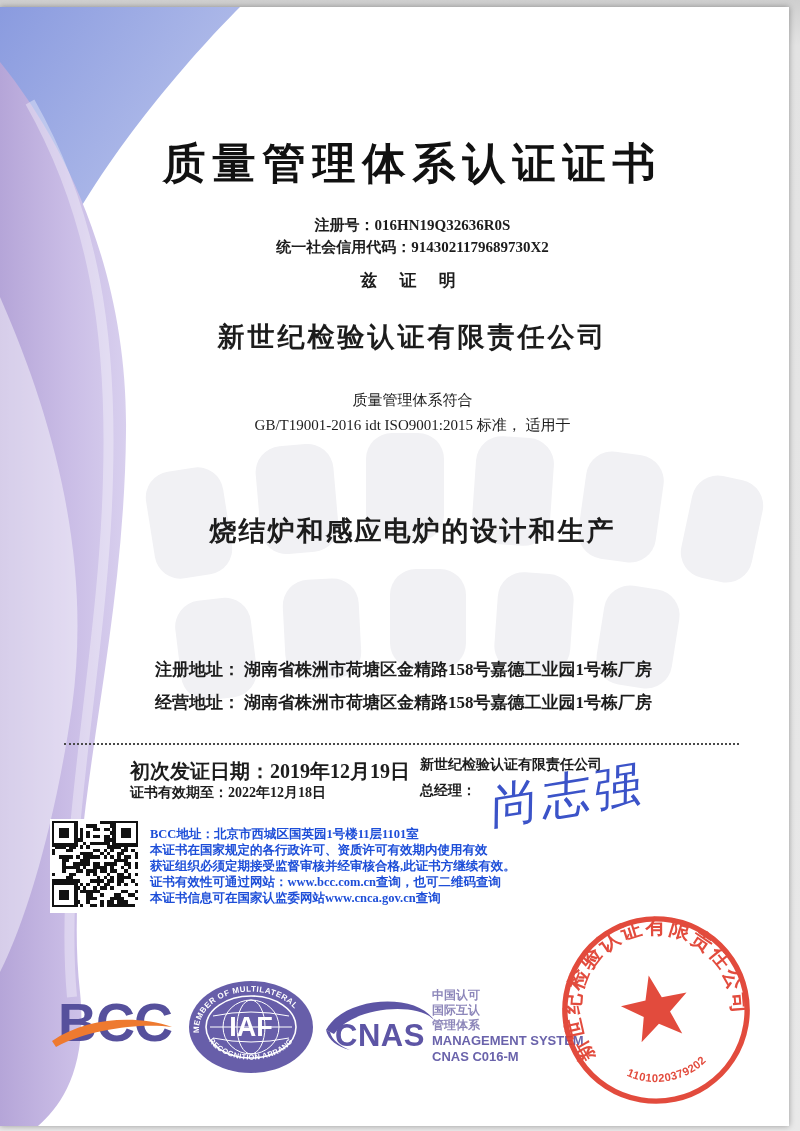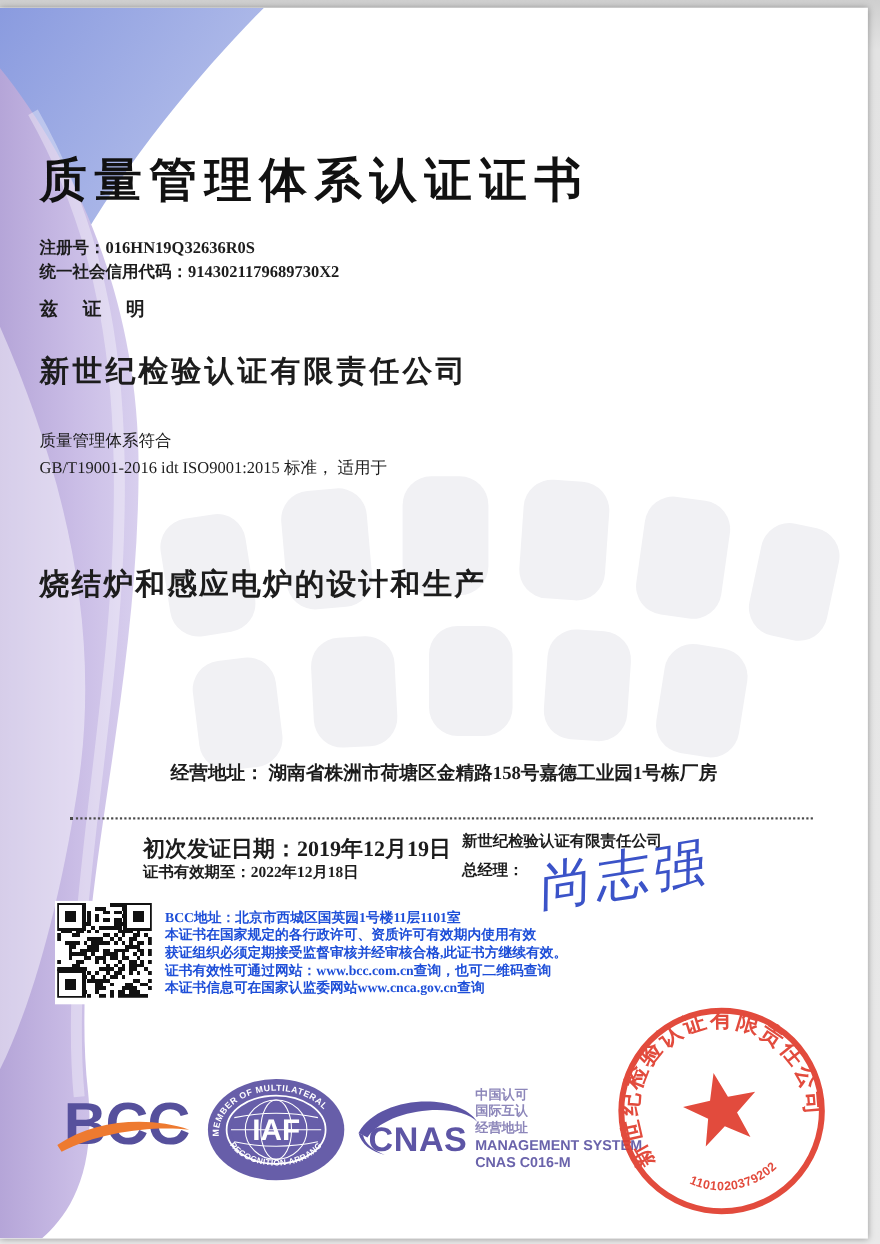--- a/index.html
+++ b/index.html
@@ -14,21 +14,21 @@
     position:absolute;top:7px;left:0;right:11px;bottom:5px;
     background:#ffffff;
     box-shadow:0 0 6px rgba(0,0,0,.35);
     overflow:hidden;
   }
   
   .bg-svg{position:absolute;top:0;left:0;width:270px;height:1119px;}
   .watermark{position:absolute;border-radius:26px;background:#f1f1f4;}
   
   .t{position:absolute;color:#1c1c1c;white-space:nowrap;}
-  .center{left:0;right:0;padding-left:36px;}
+  .center{left:0;right:0;text-align:center;padding-left:36px;}
   .title{top:128px;font-size:43px;font-weight:700;letter-spacing:7px;color:#111;}
   .reg-line{top:209px;font-size:15px;font-weight:700;}
   .credit-line{top:231px;font-size:15px;font-weight:700;}
   .hereby{top:262px;font-size:17px;font-weight:700;letter-spacing:9px;}
   .company{top:312px;font-size:27px;font-weight:700;letter-spacing:3px;}
   .system-line{top:384px;font-size:15px;}
   .standard-line{top:409px;font-size:15px;}
   .scope{top:506px;font-size:27px;font-weight:700;letter-spacing:2px;}
   .addr{left:155px;font-size:17px;font-weight:700;}
   .addr1{top:651px;}
@@ -100,20 +100,23 @@
 
     <div class="t center title">质量管理体系认证证书</div>
     <div class="t center reg-line">注册号：016HN19Q32636R0S</div>
     <div class="t center credit-line">统一社会信用代码：9143021179689730X2</div>
     <div class="t center hereby">兹 证 明</div>
     <div class="t center company">新世纪检验认证有限责任公司</div>
     <div class="t center system-line">质量管理体系符合</div>
     <div class="t center standard-line">GB/T19001-2016 idt ISO9001:2015 标准，  适用于</div>
     <div class="t center scope">烧结炉和感应电炉的设计和生产</div>
 
+    <div class="t addr addr1">
+      <span class="lbl">注册地址：</span><span>湖南省株洲市荷塘区金精路158号嘉德工业园1号栋厂房</span>
+    </div>
     <div class="t addr addr2">
       <span class="lbl">经营地址：</span><span>湖南省株洲市荷塘区金精路158号嘉德工业园1号栋厂房</span>
     </div>
 
     <div class="divider"></div>
 
     <div class="t date1">初次发证日期：2019年12月19日</div>
     <div class="t date2">证书有效期至：2022年12月18日</div>
     <div class="t issuer">新世纪检验认证有限责任公司</div>
     <div class="t gm">总经理：</div>
@@ -396,21 +399,21 @@
 
     <svg class="cnas-logo" viewBox="0 0 120 72">
       <path d="M6,40 C24,6 96,2 114,30 C98,12 34,16 14,44 Z" fill="#5d55a5"></path>
       <path d="M6,40 C8,50 18,57 30,60 C20,56 12,50 10,42 Z" fill="#5d55a5"></path>
       <text x="60" y="56" text-anchor="middle" font-family="Liberation Sans, DejaVu Sans, sans-serif" font-size="31" font-weight="900" fill="#5d55a5" letter-spacing="0.5">CNAS</text>
     </svg>
 
     <div class="cnas-caption">
       <div class="cn">中国认可</div>
       <div class="cn">国际互认</div>
-      <div class="cn">经营地址</div>
+      <div class="cn">管理体系</div>
       <div class="en">MANAGEMENT SYSTEM</div>
       <div class="en">CNAS C016-M</div>
     </div>
 
     <svg class="seal" viewBox="0 0 200 200">
       <defs>
         <path id="sealArc" d="M 32.5,139 A 78,78 0 1 1 167.5,139"></path>
         <path id="sealNum" d="M 55,158 A 73,73 0 0 0 145,158"></path>
       </defs>
       <g transform="rotate(-12 100 100)">

